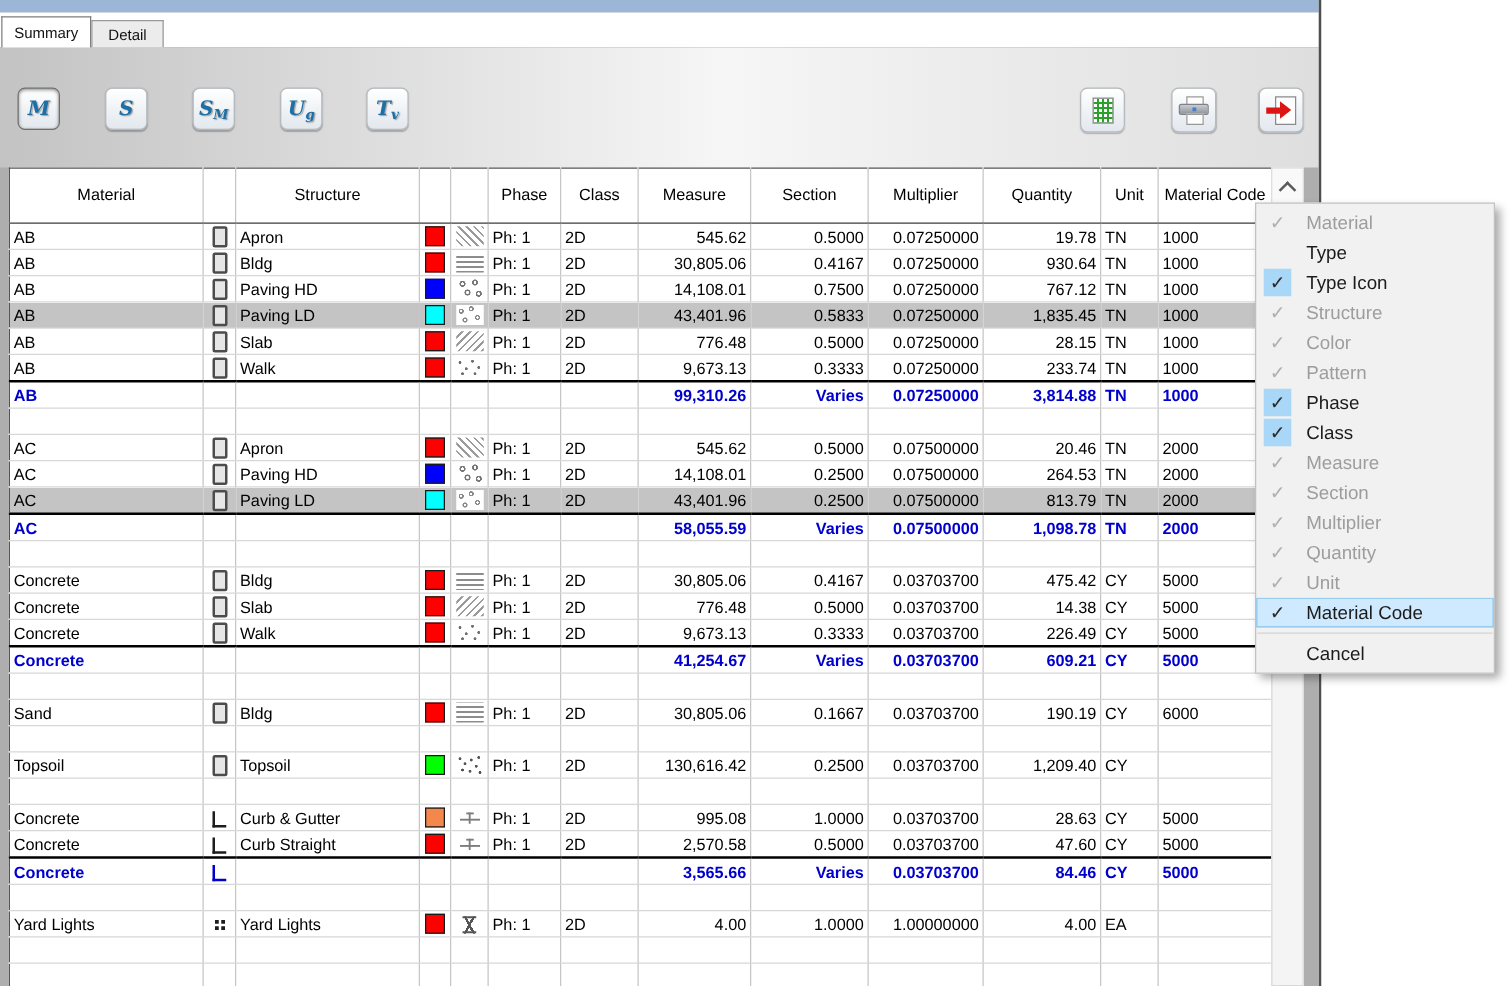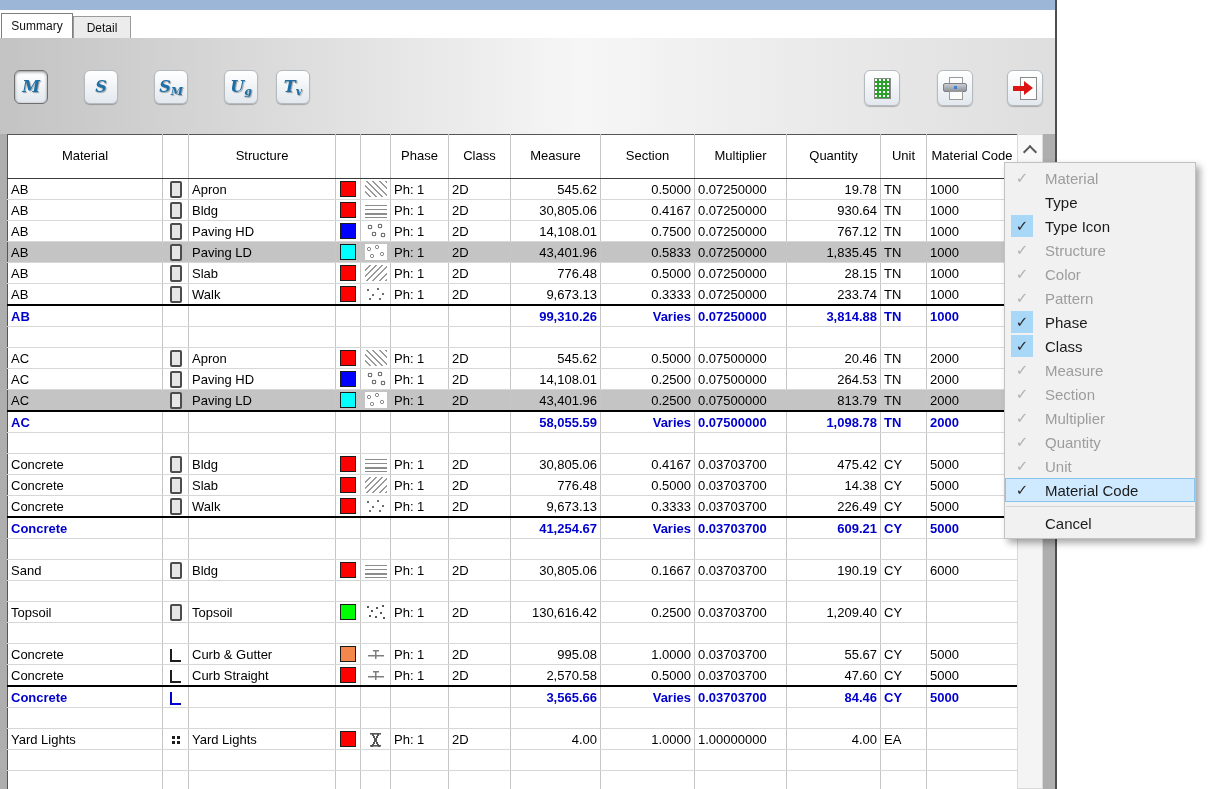--- a/index.html
+++ b/index.html
@@ -48,21 +48,21 @@
              font-size:13px;color:#000;}
   table.grid th{font-weight:normal;font-size:13px;height:43px;background:#fff;text-align:center;
                 border-right:1px solid #c6c6c6;border-bottom:1px solid #3c3c3c;padding:0 2px;line-height:1.25;}
   table.grid td{height:20px;border-right:1px solid #c6c6c6;border-bottom:1px solid #d7d7d7;
                 padding:0 3px;white-space:nowrap;overflow:hidden;}
   table.grid{border-left:1px solid #555;border-top:1px solid #555;border-right:1px solid #555;}
   tr.sep td{border-bottom:2px solid #000;}
   tr.selected td{background:#c4c4c4;}
   tr.total td{color:#0000cc;font-weight:bold;}
   td.num,th.num{text-align:right;padding-right:5px;}
-  td.c-mult{text-align:left;padding-left:4px;}
+  td.c-mult{text-align:right;padding-left:4px;}
   td.c-unit{text-align:left;padding-right:5px;}
   td.c-code{text-align:left;padding-left:5px;}
   td.c-ticon,td.c-color,td.c-pat{text-align:center;padding:0;}
 
   
   .ticon{display:inline-block;vertical-align:middle;}
   .ticon-area{width:8px;height:13px;border:2px solid #4c4c4c;background:#e6e6e6;border-radius:2px;}
   .ticon-line{width:9px;height:11px;border-left:2px solid #1d1d1d;border-bottom:2px solid #1d1d1d;}
   .ticon-line-blue{width:9px;height:11px;border-left:2px solid #0000cc;border-bottom:2px solid #0000cc;}
   .ticon-point{width:3px;height:3px;background:#1d1d1d;box-shadow:5px 0 #1d1d1d,0 5px #1d1d1d,5px 5px #1d1d1d;
@@ -155,21 +155,21 @@
       </div>
       <div class="tb-btn" style="left:84px">
         <span class="tb-letter"><span>S</span><span class="tb-sub"></span></span>
       </div>
       <div class="tb-btn" style="left:154px">
         <span class="tb-letter"><span>S</span><span class="tb-sub">M</span></span>
       </div>
       <div class="tb-btn" style="left:224px">
         <span class="tb-letter"><span>U</span><span class="tb-sub">g</span></span>
       </div>
-      <div class="tb-btn" style="left:276px">
+      <div class="tb-btn" style="left:293px">
         <span class="tb-letter"><span>T</span><span class="tb-sub">v</span></span>
       </div>
 
       <div class="tb-btn" style="left:864px;width:34px;height:34px">
         <span class="icon-sheet"></span>
       </div>
       <div class="tb-btn" style="left:937px;width:34px;height:34px">
         <span class="icon-print">
           <span class="paper-top"></span>
             <span class="body"></span>
@@ -555,21 +555,21 @@
               <td class="">Concrete</td>
               <td class="c-ticon"><span class="ticon ticon-line"></span></td>
               <td class="">Curb &amp; Gutter</td>
               <td class="c-color"><span class="swatch" style="background: rgb(244, 135, 75);"></span></td>
               <td class="c-pat"><span class="pat pat-curb"></span></td>
               <td class="">Ph: 1</td>
               <td class="">2D</td>
               <td class="num">995.08</td>
               <td class="num">1.0000</td>
               <td class="c-mult">0.03703700</td>
-              <td class="num">55.67</td>
+              <td class="num">28.63</td>
               <td class="c-unit">CY</td>
               <td class="c-code">5000</td>
             </tr>
             <tr class="sep">
               <td class="">Concrete</td>
               <td class="c-ticon"><span class="ticon ticon-line"></span></td>
               <td class="">Curb Straight</td>
               <td class="c-color"><span class="swatch" style="background: rgb(255, 0, 0);"></span></td>
               <td class="c-pat"><span class="pat pat-curb"></span></td>
               <td class="">Ph: 1</td>

